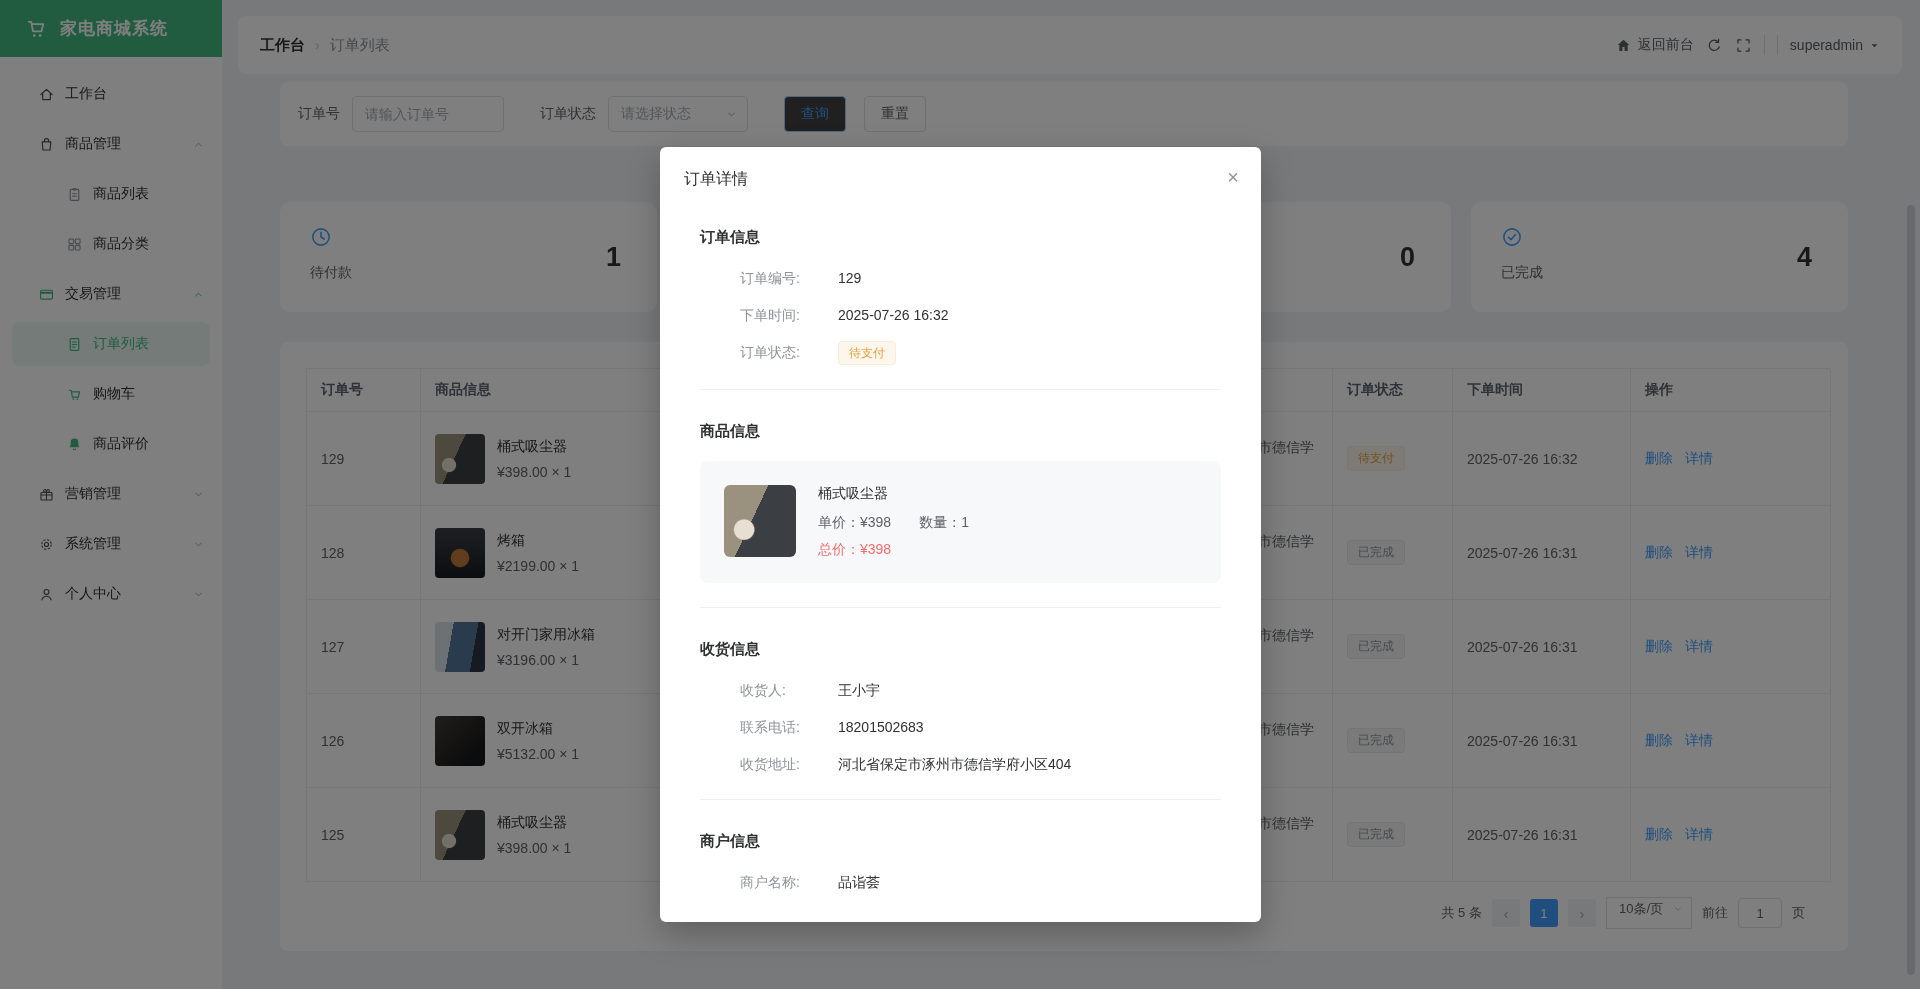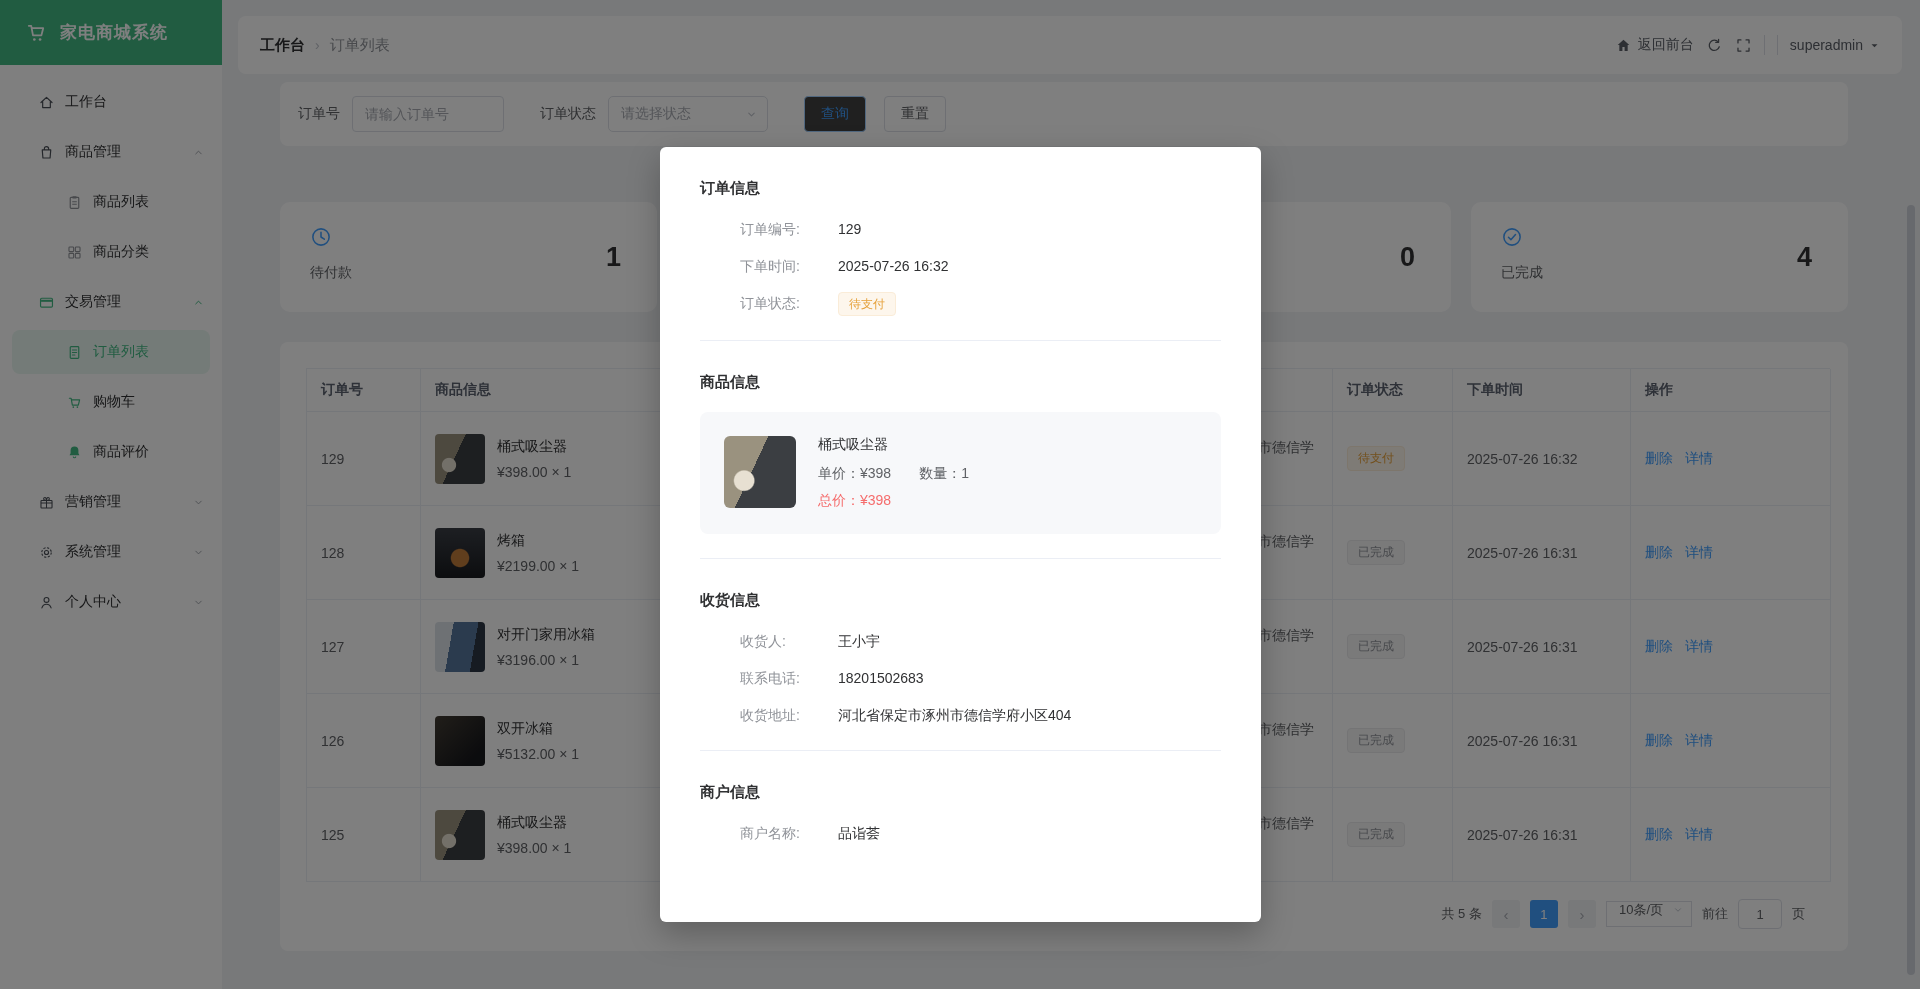--- a/index.html
+++ b/index.html
@@ -2,21 +2,21 @@
 <html><head>
 <meta charset="utf-8">
 <style>
   * { margin:0; padding:0; box-sizing:border-box; }
   html,body { width:1920px; height:989px; }
   body { font-family:"Liberation Sans","DejaVu Sans",sans-serif; background:#f0f2f5; overflow:hidden; }
   .page { position:relative; width:1920px; height:989px; overflow:hidden; }
 
   
   .sidebar { position:absolute; left:0; top:0; width:222px; height:989px; background:#ffffff; z-index:1; }
-  .logo { height:65px; background:#42b983; display:flex; align-items:center; padding-left:24px; gap:12px; }
+  .logo { height:57px; background:#42b983; display:flex; align-items:center; padding-left:24px; gap:12px; }
   .logo svg { width:24px; height:24px; color:#ffffff; }
   .logo-title { color:#ffffff; font-size:17px; font-weight:bold; letter-spacing:1px; }
   .menu { padding-top:12px; }
   .menu-item { position:relative; height:50px; display:flex; align-items:center; gap:10px; color:#303133; font-size:14px; cursor:pointer; }
   .menu-item.lv1 { padding-left:38px; }
   .menu-item.lv2 { padding-left:66px; }
   .menu-item svg { width:17px; height:17px; color:#4a4f57; flex:0 0 auto; }
   .menu-item.lv2 svg { color:#909399; }
   .menu-item.green svg { color:#42b983; }
   .menu-item .arrow { position:absolute; right:18px; width:11px; height:11px; color:#a0a4ab; }
@@ -39,21 +39,21 @@
   .user { display:flex; align-items:center; gap:6px; cursor:pointer; }
   .user svg { width:11px; height:11px; color:#5a5e66; }
 
   .content { margin:0 72px 0 58px; }
 
   
   .filter { margin-top:8px; height:64px; display:flex; align-items:center; padding:0 18px; gap:12px; }
   .f-label { font-size:14px; color:#606266; }
   .f-input { width:152px; height:36px; border:1px solid #dcdfe6; border-radius:4px; padding:0 12px; font-size:14px; color:#303133; background:#fff; outline:none; font-family:inherit; }
   .f-input::placeholder { color:#a8abb2; }
-  .f-select { width:160px; height:36px; border:1px solid #dcdfe6; border-radius:5px; padding:0 10px 0 12px; display:flex; align-items:center; justify-content:space-between; background:#fff; cursor:pointer; }
+  .f-select { width:140px; height:36px; border:1px solid #dcdfe6; border-radius:5px; padding:0 10px 0 12px; display:flex; align-items:center; justify-content:space-between; background:#fff; cursor:pointer; }
   .f-select span { font-size:14px; color:#a8abb2; }
   .f-select svg { width:11px; height:11px; color:#c0c4cc; }
   .gap24 { width:12px; }
   .btn { height:36px; padding:0 16px; border-radius:4px; font-size:14px; cursor:pointer; border:1px solid transparent; font-family:inherit; }
   .btn-query { background:#404040; border-color:#a0cfff; color:#409eff; }
   .btn-reset { background:#ffffff; border-color:#dcdfe6; color:#606266; margin-left:6px; }
 
   
   .stats { margin-top:56px; display:flex; gap:20px; }
   .stat-card { position:relative; flex:1; height:110px; background:#fff; border-radius:10px; padding:24px 30px; }
@@ -79,21 +79,21 @@
   .tag { display:inline-block; padding:4px 10px; font-size:12px; border-radius:4px; border:1px solid; line-height:1.2; }
   .tag-warning { color:#e6a23c; background:#fdf6ec; border-color:#faecd8; }
   .tag-info { color:#909399; background:#f4f4f5; border-color:#e9e9eb; }
   .ops { gap:12px; }
   .op-link { color:#409eff; cursor:pointer; }
 
   
   .pager { position:absolute; right:43px; bottom:22px; display:flex; align-items:center; gap:10px; font-size:13px; color:#606266; }
   .pg-btn { width:28px; height:28px; border-radius:3px; background:#f0f2f5; color:#a8abb2; display:flex; align-items:center; justify-content:center; font-size:15px; cursor:pointer; }
   .pg-cur { width:28px; height:28px; border-radius:3px; background:#409eff; color:#ffffff; display:flex; align-items:center; justify-content:center; cursor:pointer; }
-  .pg-size { height:26px; border:1px solid #dcdfe6; border-radius:0; padding:0 8px 8px 12px; display:flex; align-items:center; gap:10px; cursor:pointer; background:#fff; }
+  .pg-size { height:32px; border:1px solid #dcdfe6; border-radius:0; padding:0 8px 8px 12px; display:flex; align-items:center; gap:10px; cursor:pointer; background:#fff; }
   .pg-size svg { width:10px; height:10px; color:#c0c4cc; }
   .pg-goto-input { width:44px; height:30px; border:1px solid #dcdfe6; border-radius:4px; text-align:center; font-size:13px; color:#606266; outline:none; font-family:inherit; }
 
   
   .scroll-thumb { position:absolute; right:5px; top:205px; width:8px; height:770px; border-radius:4px; background:#cfd3da; z-index:2; }
 
   
   .overlay { position:absolute; inset:0; background:rgba(0,0,0,0.5); z-index:10; }
   .modal { position:absolute; left:660px; top:147px; width:601px; height:775px; background:#ffffff; border-radius:6px; box-shadow:0 12px 32px rgba(0,0,0,.25); z-index:20; overflow:hidden; }
   .m-header { padding:22px 24px 6px; position:relative; }
@@ -424,20 +424,24 @@
       </div>
 
     </div>
   </div>
 
   <div class="scroll-thumb"></div>
 
   <div class="overlay"></div>
 
   <div class="modal">
+    <div class="m-header">
+      <span class="m-title">订单详情</span>
+      <span class="m-close">×</span>
+    </div>
     <div class="m-body">
 
       <div class="m-sec-title">订单信息</div>
       <div class="m-row">
         <span class="m-row-label">订单编号:</span>
         <span class="m-row-value">129</span>
       </div>
       <div class="m-row">
         <span class="m-row-label">下单时间:</span>
         <span class="m-row-value">2025-07-26 16:32</span>

